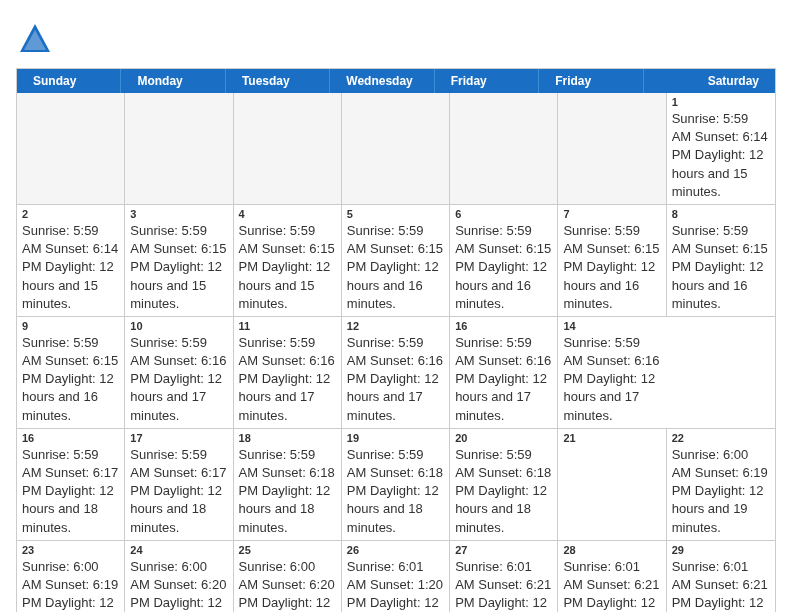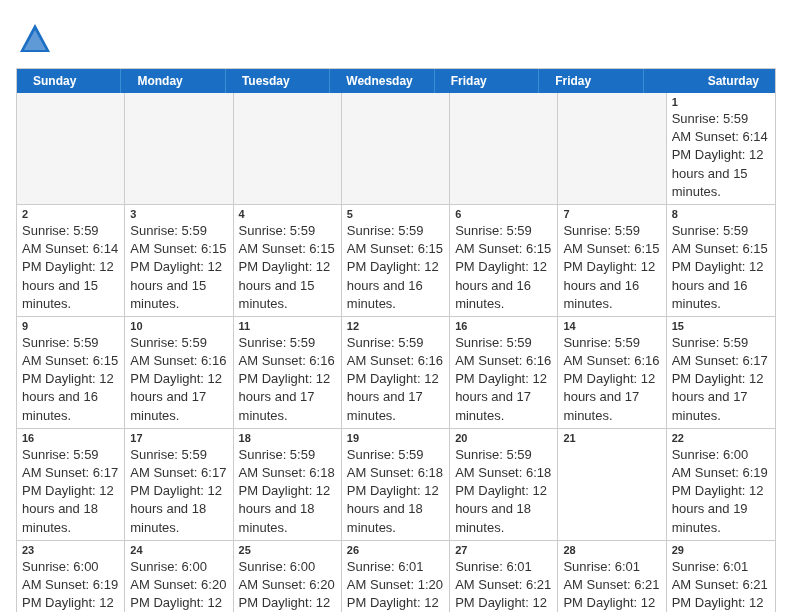--- a/index.html
+++ b/index.html
@@ -234,26 +234,20 @@
             <div class="cell-info">Sunrise: 5:59 AM
 Sunset: 6:16 PM
 Daylight: 12 hours and 17 minutes.</div>
           </div>
           <div class="cal-cell has-data">
             <span class="day-number">14</span>
             <div class="cell-info">Sunrise: 5:59 AM
 Sunset: 6:16 PM
 Daylight: 12 hours and 17 minutes.</div>
           </div>
-          <div class="cal-cell has-data">
-            <span class="day-number">15</span>
-            <div class="cell-info">Sunrise: 5:59 AM
-Sunset: 6:17 PM
-Daylight: 12 hours and 17 minutes.</div>
-          </div>
         </div>
         <div class="cal-row">
           <div class="cal-cell has-data">
             <span class="day-number">16</span>
             <div class="cell-info">Sunrise: 5:59 AM
 Sunset: 6:17 PM
 Daylight: 12 hours and 18 minutes.</div>
           </div>
           <div class="cal-cell has-data">
             <span class="day-number">17</span>

